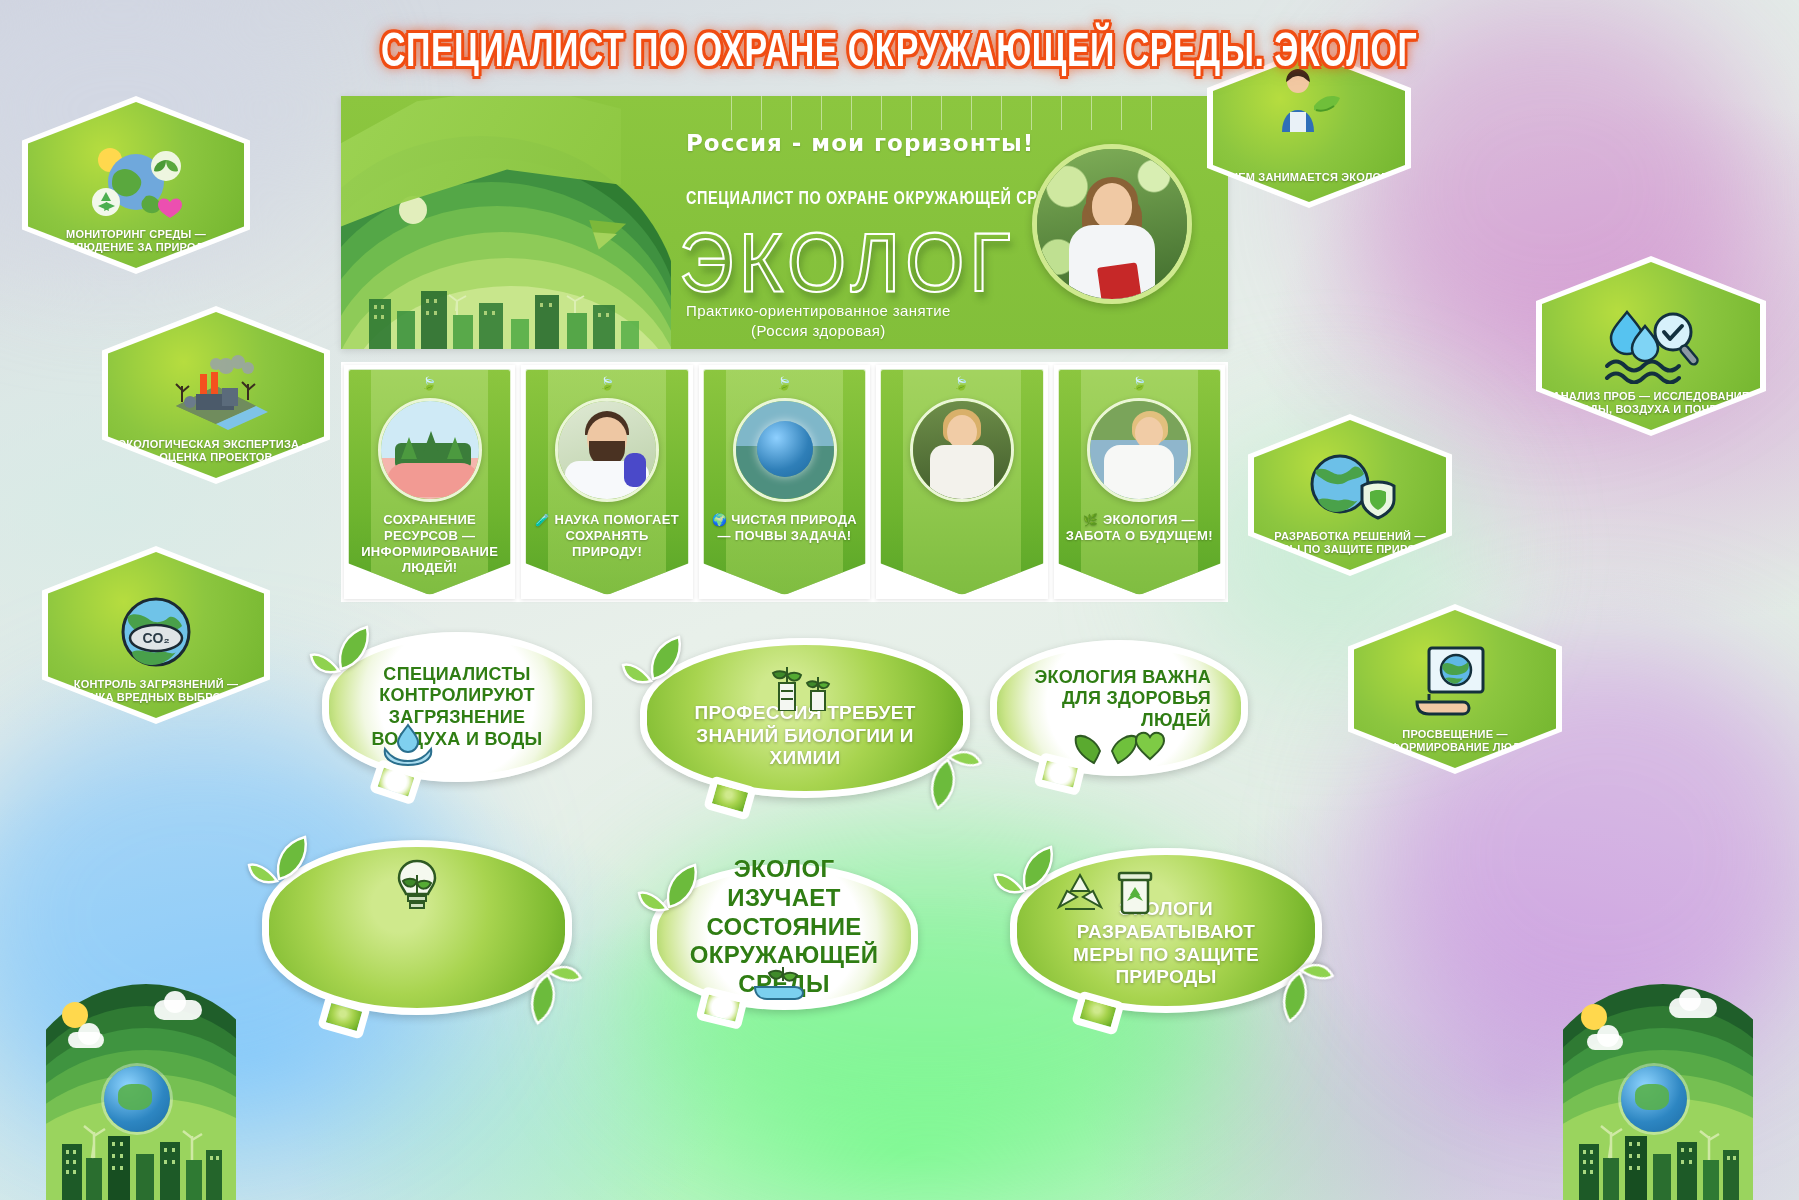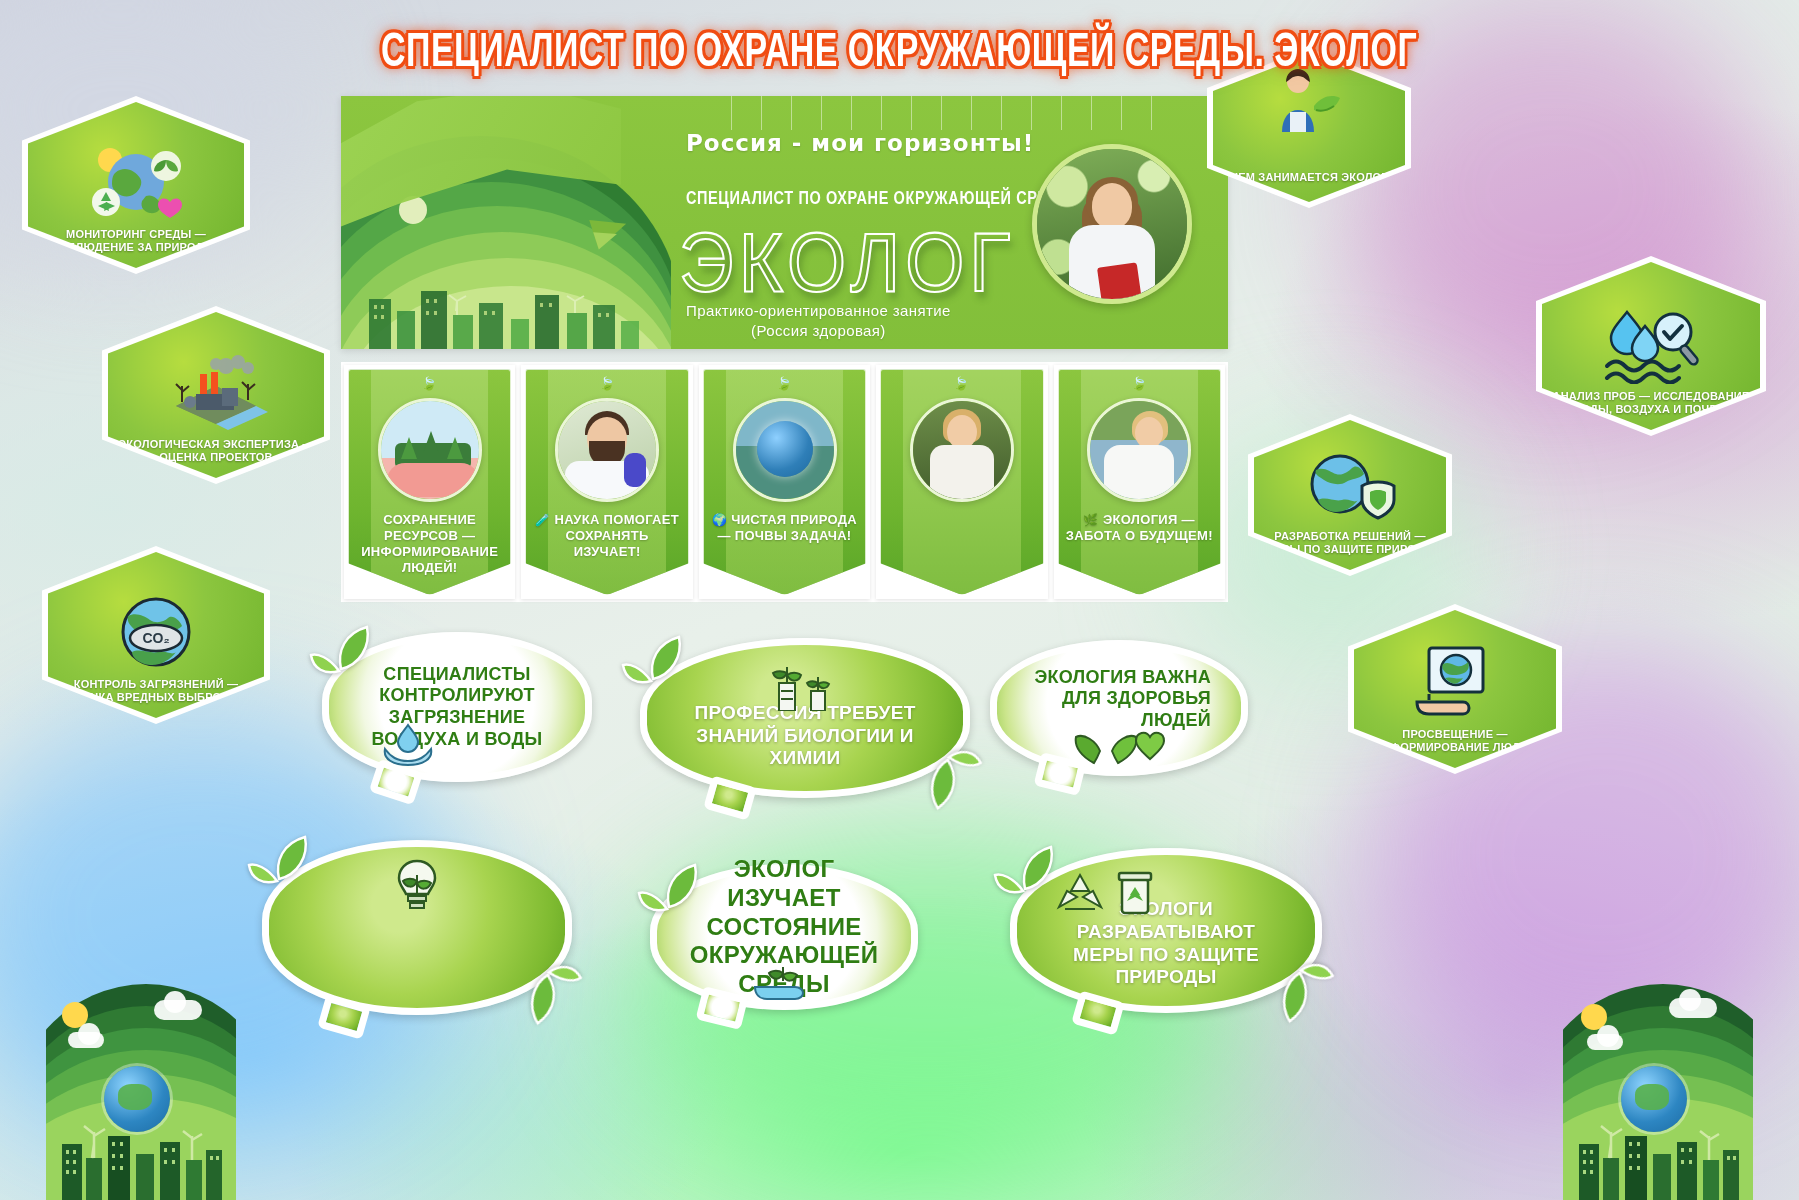--- a/index.html
+++ b/index.html
@@ -359,21 +359,21 @@
         <div class="ph-sci">
             <div class="hair"></div>
             <div class="head"></div>
             <div class="beard"></div>
             <div class="coat"></div>
             <div class="glove"></div>
           </div>
       </div>
       <div class="card-label">
         <span class="emoji">🧪</span>
-        <span>НАУКА ПОМОГАЕТ СОХРАНЯТЬ ИЗУЧАЕТ!</span>
+        <span>НАУКА ПОМОГАЕТ СОХРАНЯТЬ ПРИРОДУ!</span>
       </div>
     </div>
   </div>
   <div class="card">
     <div class="card-inner">
       <div class="card-leaf">🍃</div>
       <div class="photo-circle">
           <div class="ph-globe"></div>
         </div>
       <div class="card-label">

